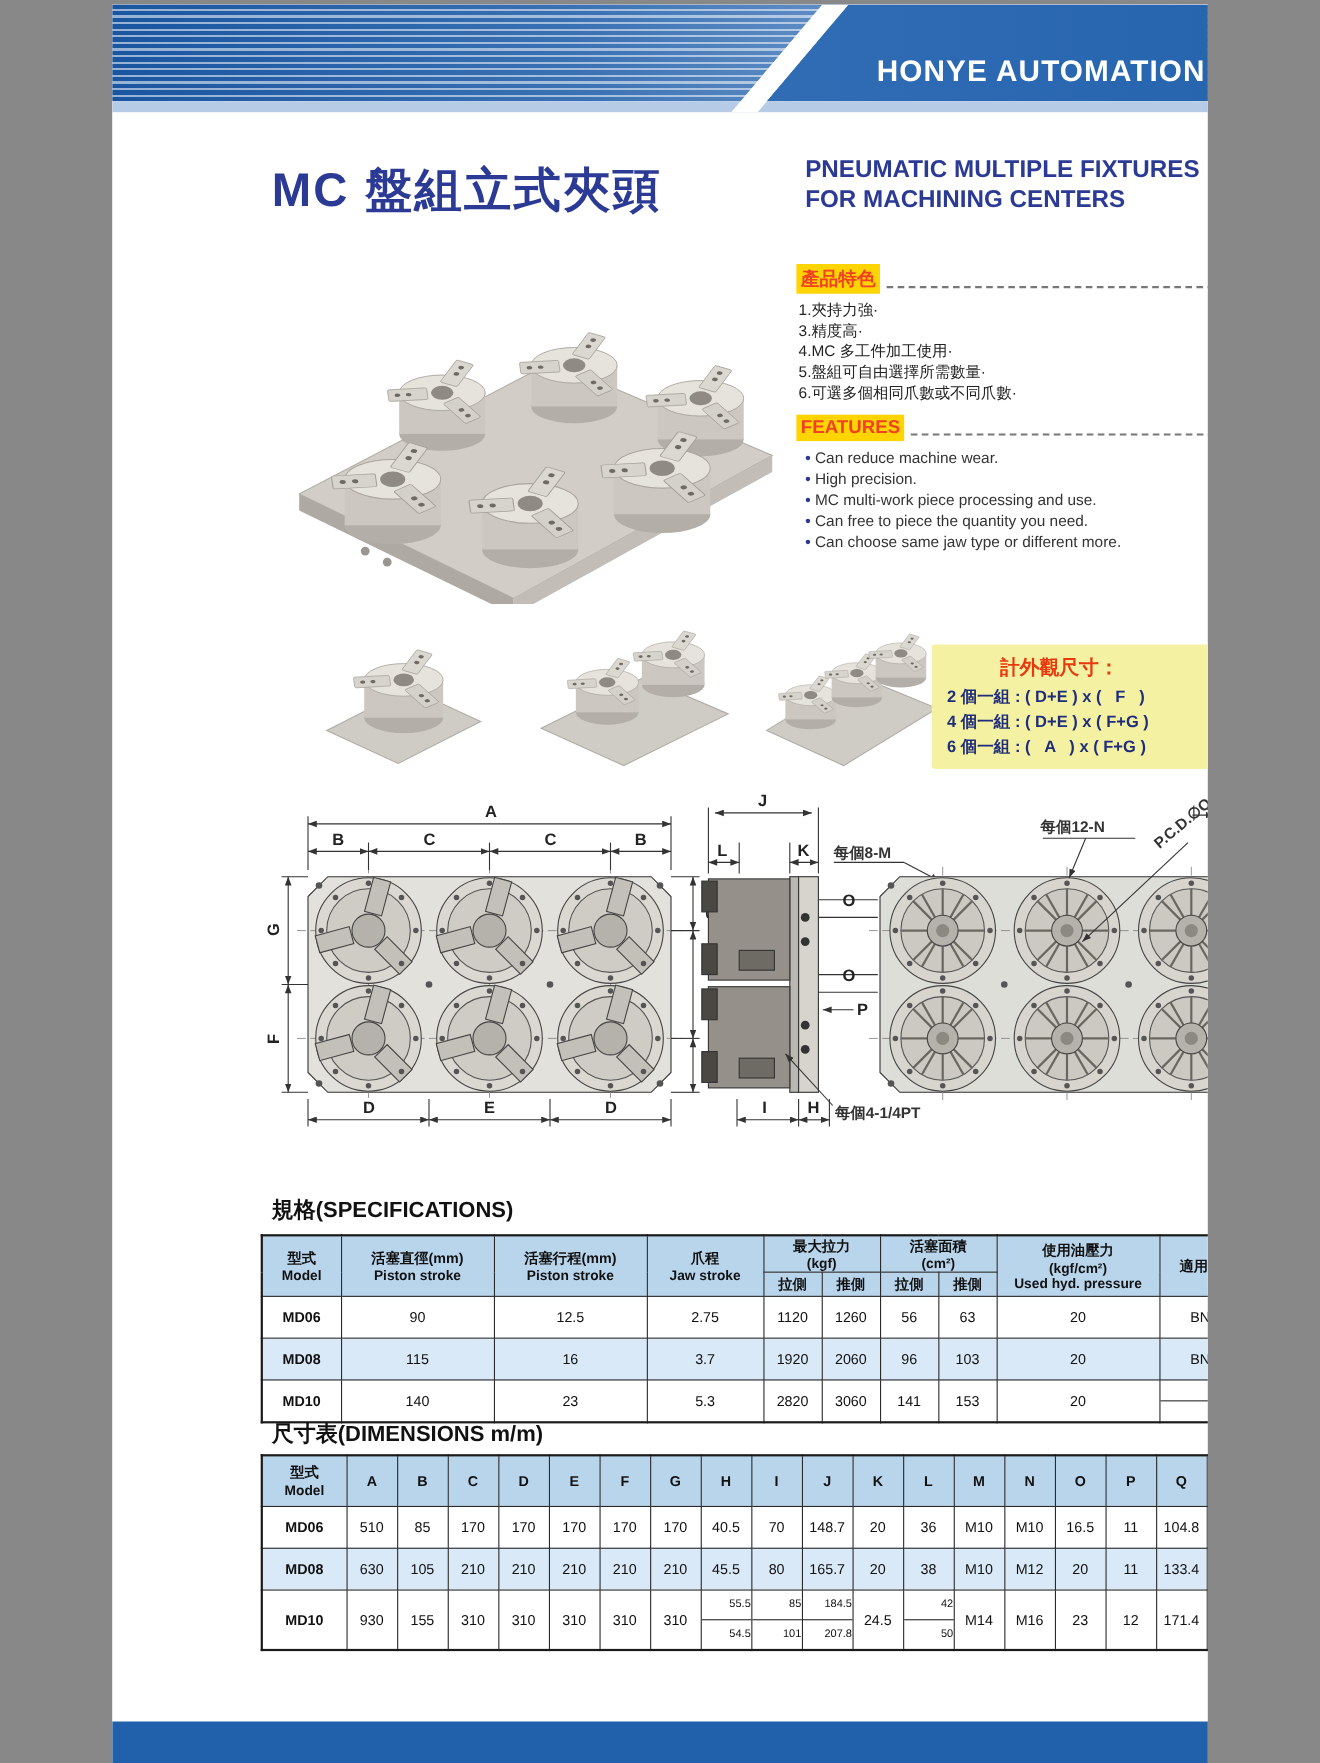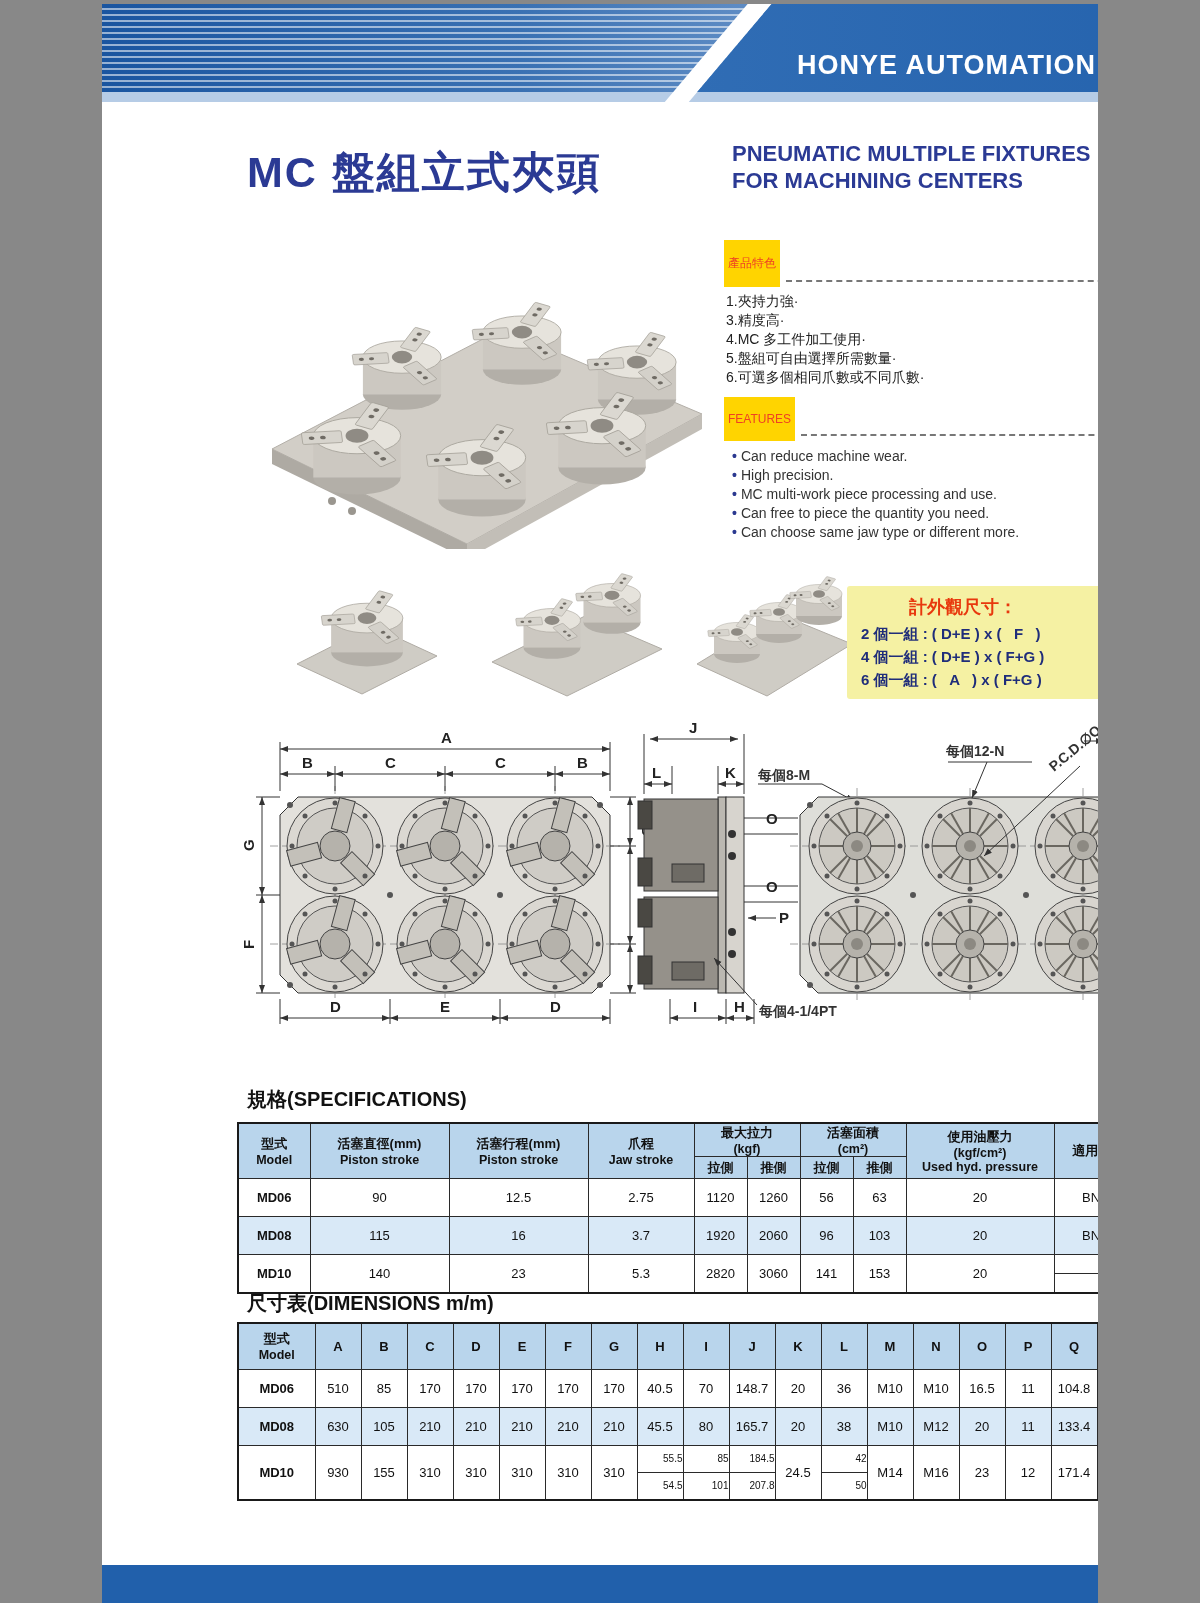--- a/index.html
+++ b/index.html
@@ -20,21 +20,21 @@
   .brand { position:absolute; left:695px; top:46px; color:#fff; font-size:27px; font-weight:bold; letter-spacing:1px; }
   .logo { position:absolute; left:1003px; top:0px; width:90px; height:115px; }
 
   
   .title-zh { position:absolute; left:145px; top:140px; font-size:43px; font-weight:bold; color:#2b3a94; letter-spacing:2px; }
   .title-en { position:absolute; left:630px; top:136px; font-size:22px; font-weight:bold; color:#2b3a94; line-height:27px; }
 
   
   .features { position:absolute; left:622px; top:236px; width:420px; }
   .hl-row { display:flex; align-items:flex-end; }
-  .hl { background:#ffd400; color:#ef4123; font-weight:normal; font-size:12px; padding:15px 4px; white-space:nowrap; }
+  .hl { background:#ffd400; color:#ef4123; font-weight:bold; font-size:17px; padding:2px 4px; white-space:nowrap; }
   .dashes { flex:1; border-bottom:2px dashed #777; margin:0 0 5px 6px; }
   ul.plain { list-style:none; margin:5px 0 10px 2px; }
   ul.plain li { font-size:14px; color:#222; line-height:19px; }
   ul.bullets { list-style:none; margin:6px 0 0 8px; }
   ul.bullets li { font-size:14px; color:#333; line-height:19px; }
   ul.bullets li::before { content:"\2022"; color:#2b3990; font-weight:bold; margin-right:4px; }
 
   
   .note-box { position:absolute; left:745px; top:582px; width:266px; height:113px; background:#f5f1a3; border-radius:3px; padding:9px 14px; }
   .note-title { color:#e8380d; font-weight:bold; font-size:18px; margin-bottom:3px;padding-left:48px; }

